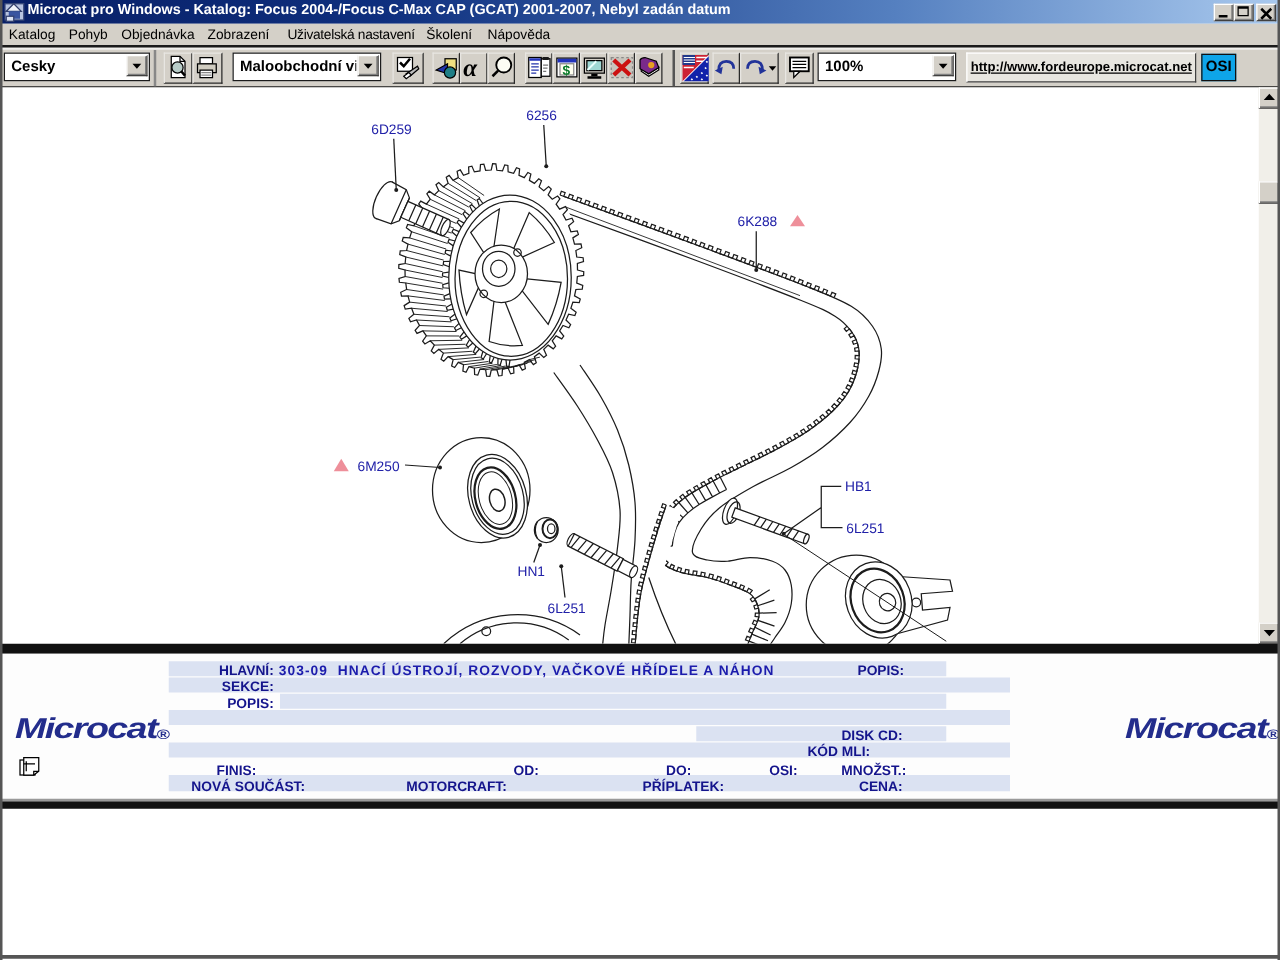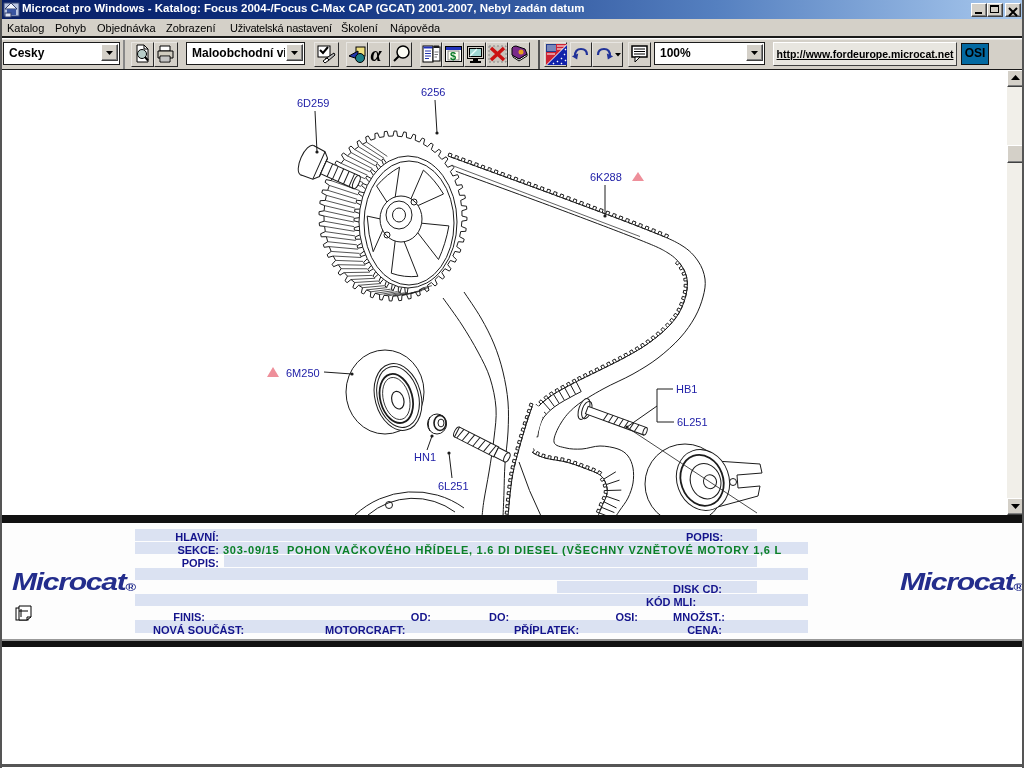--- a/index.html
+++ b/index.html
@@ -145,21 +145,21 @@
 
 <div class="abs" style="left:654px;top:42px;width:111px;height:23px;background:#fff;border:1.5px solid #1c1c1c">
   <div style="position:absolute;left:5px;top:3px;font-size:12px;font-weight:bold">100%</div>
   <div class="btn3" style="position:absolute;right:1px;top:1px;width:17px;height:17px"><svg width="15" height="15" viewBox="0 0 15 15">
           <path d="M4,6 L11,6 L7.5,10 Z" fill="#000"></path>
         </svg></div>
 </div>
 
 <div class="abs" style="left:773px;top:42px;width:184px;height:24px;background:#e8e6e0;border-top:1px solid #fff;border-left:1px solid #fff;border-right:1px solid #404040;border-bottom:1px solid #404040;text-align:center;font-size:10.5px;font-weight:bold;line-height:22px"><span style="text-decoration:underline">http://www.fordeurope.microcat.net</span></div>
 
-<div class="abs" style="left:961px;top:43px;width:28px;height:22px;background:#0369a1;border:1.5px solid #111;text-align:center;font-size:12px;font-weight:bold;line-height:19px">OSI</div>
+<div class="abs" style="left:961px;top:43px;width:28px;height:22px;background:#0ea5e9;border:1.5px solid #111;text-align:center;font-size:12px;font-weight:bold;line-height:19px">OSI</div>
 
 <div class="abs" style="left:0;top:70px;width:1007px;height:445px;background:#fff;overflow:hidden">
       <svg width="1007" height="445" viewBox="0 70 1007 445" style="position:absolute;left:0;top:0">
 <rect x="0" y="70" width="1007" height="445" fill="#ffffff"></rect>
 <path d="M716,461 L760,464 L762,473 L737,475 L738,488 L760,486 L758,496 L714,508 Z" stroke="#1c1c1c" fill="#ffffff" stroke-width="1"></path>
 <circle cx="733" cy="482" r="3.5" stroke="#1c1c1c" fill="none" stroke-width="1"></circle>
 <circle cx="685" cy="484" r="40" stroke="#1c1c1c" fill="#ffffff" stroke-width="1"></circle>
 <g transform="rotate(-20 703 480)">
           <ellipse cx="703" cy="480" rx="26" ry="31" stroke="#1c1c1c" fill="#ffffff" stroke-width="1"></ellipse>
           <ellipse cx="702" cy="480" rx="21" ry="26" stroke="#1c1c1c" fill="none" stroke-width="1.8"></ellipse>
@@ -281,29 +281,29 @@
 <div class="abs" style="left:135px;top:529px;width:622px;height:12px;background:#dbe2f2"></div>
 <div class="abs" style="left:135px;top:541.5px;width:673px;height:12.5px;background:#dbe2f2"></div>
 <div class="abs" style="left:224px;top:555px;width:533px;height:12px;background:#dbe2f2"></div>
 <div class="abs" style="left:135px;top:568px;width:673px;height:12px;background:#dbe2f2"></div>
 <div class="abs" style="left:557px;top:581px;width:200px;height:12px;background:#dbe2f2"></div>
 <div class="abs" style="left:135px;top:594px;width:673px;height:12px;background:#dbe2f2"></div>
 <div class="abs" style="left:135px;top:620px;width:673px;height:12.5px;background:#dbe2f2"></div>
 
 <div class="abs" style="left:0;top:528px;width:1024px;height:110px;font-size:11px;font-weight:bold;color:#14148c">
  <div class="abs" style="left:135px;top:3px;width:84px;text-align:right">HLAVNÍ:</div>
+ <div class="abs" style="left:223px;top:3px;color:#1c1cac;letter-spacing:.85px">303-09&nbsp;&nbsp;HNACÍ ÚSTROJÍ, ROZVODY, VAČKOVÉ HŘÍDELE A NÁHON</div>
  <div class="abs" style="left:686px;top:3px">POPIS:</div>
  <div class="abs" style="left:135px;top:16px;width:84px;text-align:right">SEKCE:</div>
- <div class="abs" style="left:223px;top:16px;color:#0b8028;letter-spacing:.75px">303-09/15&nbsp;&nbsp;POHON VAČKOVÉHO HŘÍDELE, 1.6 DI DIESEL (VŠECHNY VZNĚTOVÉ MOTORY 1,6 L</div>
  <div class="abs" style="left:135px;top:29px;width:84px;text-align:right">POPIS:</div>
  <div class="abs" style="left:620px;top:55px;width:102px;text-align:right">DISK CD:</div>
  <div class="abs" style="left:620px;top:68px;width:102px;text-align:center">KÓD MLI:</div>
  <div class="abs" style="left:120px;top:83px;width:85px;text-align:right">FINIS:</div>
  <div class="abs" style="left:380px;top:83px;width:51px;text-align:right">OD:</div>
- <div class="abs" style="left:489px;top:83px;width:53px;text-align:left">DO:</div>
+ <div class="abs" style="left:500px;top:83px;width:53px;text-align:right">DO:</div>
  <div class="abs" style="left:584px;top:83px;width:54px;text-align:right">OSI:</div>
  <div class="abs" style="left:645px;top:83px;width:80px;text-align:right">MNOŽST.:</div>
  <div class="abs" style="left:153px;top:96px;width:140px">NOVÁ SOUČÁST:</div>
  <div class="abs" style="left:325px;top:96px;width:120px">MOTORCRAFT:</div>
  <div class="abs" style="left:514px;top:96px;width:110px">PŘÍPLATEK:</div>
  <div class="abs" style="left:650px;top:96px;width:72px;text-align:right">CENA:</div>
 </div>
 <div class="abs" style="left:12px;top:574px;width:150px;height:20px;color:#232d8c;font-size:23px;font-weight:bold;font-style:italic;letter-spacing:-1px;line-height:17px;transform:scaleX(1.31);transform-origin:0 0">Microcat<span style="font-size:11px;font-style:normal;letter-spacing:0;vertical-align:-1px">®</span></div>
 <div class="abs" style="left:900px;top:574px;width:150px;height:20px;color:#232d8c;font-size:23px;font-weight:bold;font-style:italic;letter-spacing:-1px;line-height:17px;transform:scaleX(1.31);transform-origin:0 0">Microcat<span style="font-size:11px;font-style:normal;letter-spacing:0;vertical-align:-1px">®</span></div>
 <svg class="abs" style="left:15px;top:605px" width="19" height="18" viewBox="0 0 19 18">

